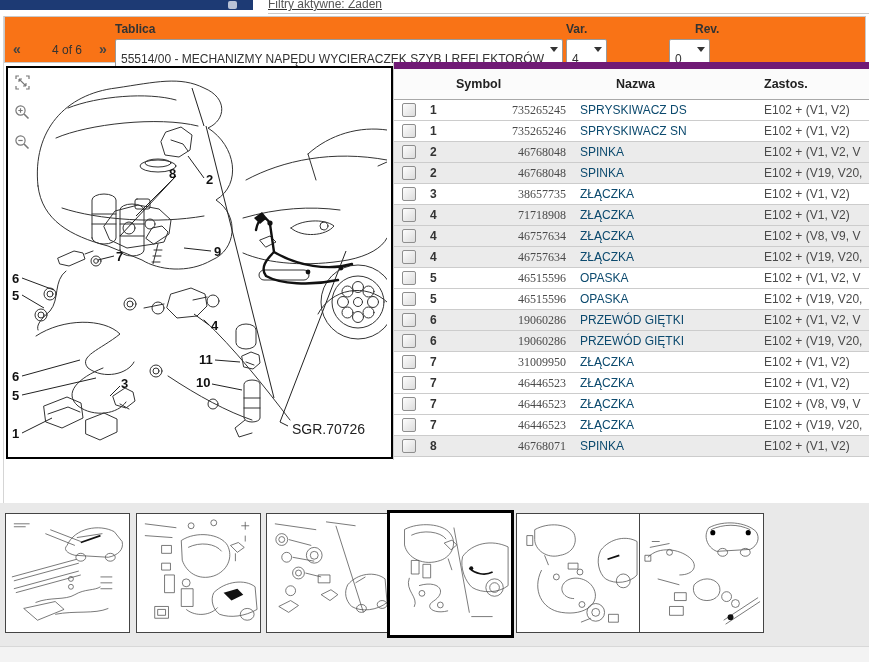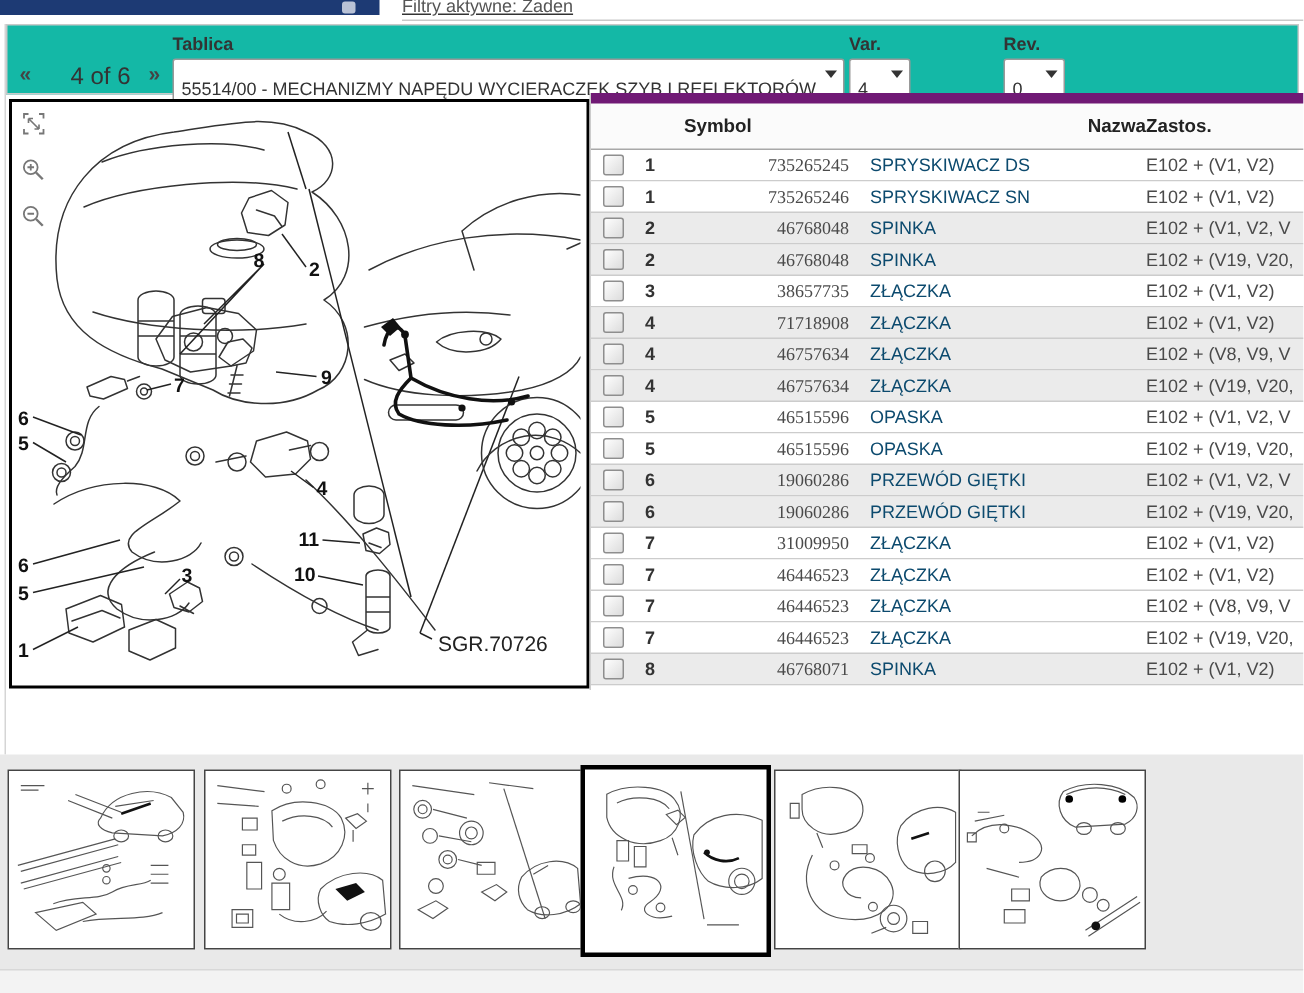--- a/index.html
+++ b/index.html
@@ -5,39 +5,39 @@
   html,body{margin:0;padding:0;background:#fff;}
   .page{position:relative;width:869px;height:662px;overflow:hidden;background:#fff;
         font-family:"Liberation Sans",sans-serif;color:#333;}
   
   .navybar{position:absolute;left:0;top:0;width:253px;height:10px;background:#1d3a74;}
   .navybar .tabicon{position:absolute;left:228px;top:1px;width:9px;height:8px;background:#b9c2d6;border-radius:2px;}
   .filterbox{position:absolute;left:268px;top:0;width:610px;height:13px;border-bottom:1px solid #c9c9c9;overflow:hidden;text-decoration:underline;}
   .filterbox span{display:block;margin-top:-3px;font-size:12px;color:#555;}
   .leftline{position:absolute;left:3px;top:16px;width:0;height:487px;border-left:1px solid #d5d5d5;}
   
-  .toolbar{position:absolute;left:4px;top:16px;width:860px;height:45px;background:#14b8a6;border:1px solid #c9c9c9;text-decoration:underline;}
+  .toolbar{position:absolute;left:4px;top:16px;width:860px;height:45px;background:#f97316;border:1px solid #c9c9c9;text-decoration:underline;}
   .lbl{position:absolute;font-size:12px;font-weight:bold;color:#333;}
   .nav-arrow{position:absolute;top:24px;font-size:14px;font-weight:bold;color:#444;cursor:pointer;}
-  .nav-pos{position:absolute;top:26px;font-size:16px;color:#333;}
+  .nav-pos{position:absolute;top:26px;font-size:12px;color:#333;}
   .select{position:absolute;height:19px;background:#fff;border:1px solid #999;border-radius:2px;
           font-size:12px;color:#333;line-height:18px;padding:10px 16px 0 5px;white-space:nowrap;overflow:hidden;cursor:pointer;}
   .select .caret{position:absolute;right:4px;top:7px;width:0;height:0;
           border-left:4px solid transparent;border-right:4px solid transparent;border-top:5px solid #333;}
   
   .diagram-panel{position:absolute;left:6px;top:66px;width:383px;height:389px;background:#fff;border:2px solid #000;}
   .dg-tools{position:absolute;left:6px;top:6px;width:22px;z-index:5;}
   .dg-tool{width:17px;height:17px;margin-bottom:9px;cursor:pointer;}
   .dg-svg{position:absolute;left:0;top:0;}
   
   .ptable{position:absolute;left:393px;top:62px;width:476px;height:398px;overflow:hidden;border-left:1px solid #ccc;}
   .thead{display:flex;height:30px;line-height:30px;border-top:7px solid #701a75;border-bottom:1px solid #a8a8a8;
          font-size:12.5px;font-weight:bold;color:#222;background:#fbfbfb;}
   .thead .h-sym{width:172px;padding-left:26px;box-sizing:border-box;}
-  .thead .h-naz{flex:1;padding-left:14px;text-align:right;}
+  .thead .h-naz{flex:1;padding-left:14px;}
   .thead .h-zas{width:106px;}
   .trow{display:flex;height:20px;line-height:20px;border-bottom:1px solid #ccc;font-size:12px;background:#fff;}
   .trow.shade{background:#ebebeb;}
   .cell{white-space:nowrap;overflow:hidden;}
   .cell.cb{width:36px;}
   .cell.ref{width:44px;font-weight:bold;color:#333;}
   .cell.sym{width:92px;text-align:right;color:#4a4a4a;font-family:Liberation Serif, serif;}
   .cell.naz{flex:1;padding-left:14px;color:#0c4a6e;}
   .cell.zas{width:106px;color:#4a4a4a;}
   .checkbox{display:inline-block;width:12px;height:12px;margin:3px 0 0 8px;border:1px solid #8e8e8e;border-radius:2px;
@@ -66,21 +66,21 @@
     <span class="tabicon"></span>
   </div>
   <div class="filterbox">
     <span>Filtry aktywne: Żaden</span>
   </div>
   <div class="leftline"></div>
 
   <div class="toolbar">
     <span class="lbl" style="left:110px;top:5px;">Tablica</span>
     <span class="lbl" style="left:561px;top:5px;">Var.</span>
-    <span class="lbl" style="left:632px;top:5px;padding-left:32px;">Rev.</span>
+    <span class="lbl" style="left:658px;top:5px;padding-left:32px;">Rev.</span>
 
     <span class="nav-arrow" style="left:8px;">«</span>
     <span class="nav-pos" style="left:34px;width:56px;text-align:center;">4 of 6</span>
     <span class="nav-arrow" style="left:94px;">»</span>
 
     <div class="select" style="left:110px;top:22px;width:425px;">
       <span>55514/00 - MECHANIZMY NAPĘDU WYCIERACZEK SZYB I REFLEKTORÓW</span>
       <span class="caret"></span>
     </div>
     <div class="select" style="left:561px;top:22px;width:18px;">

